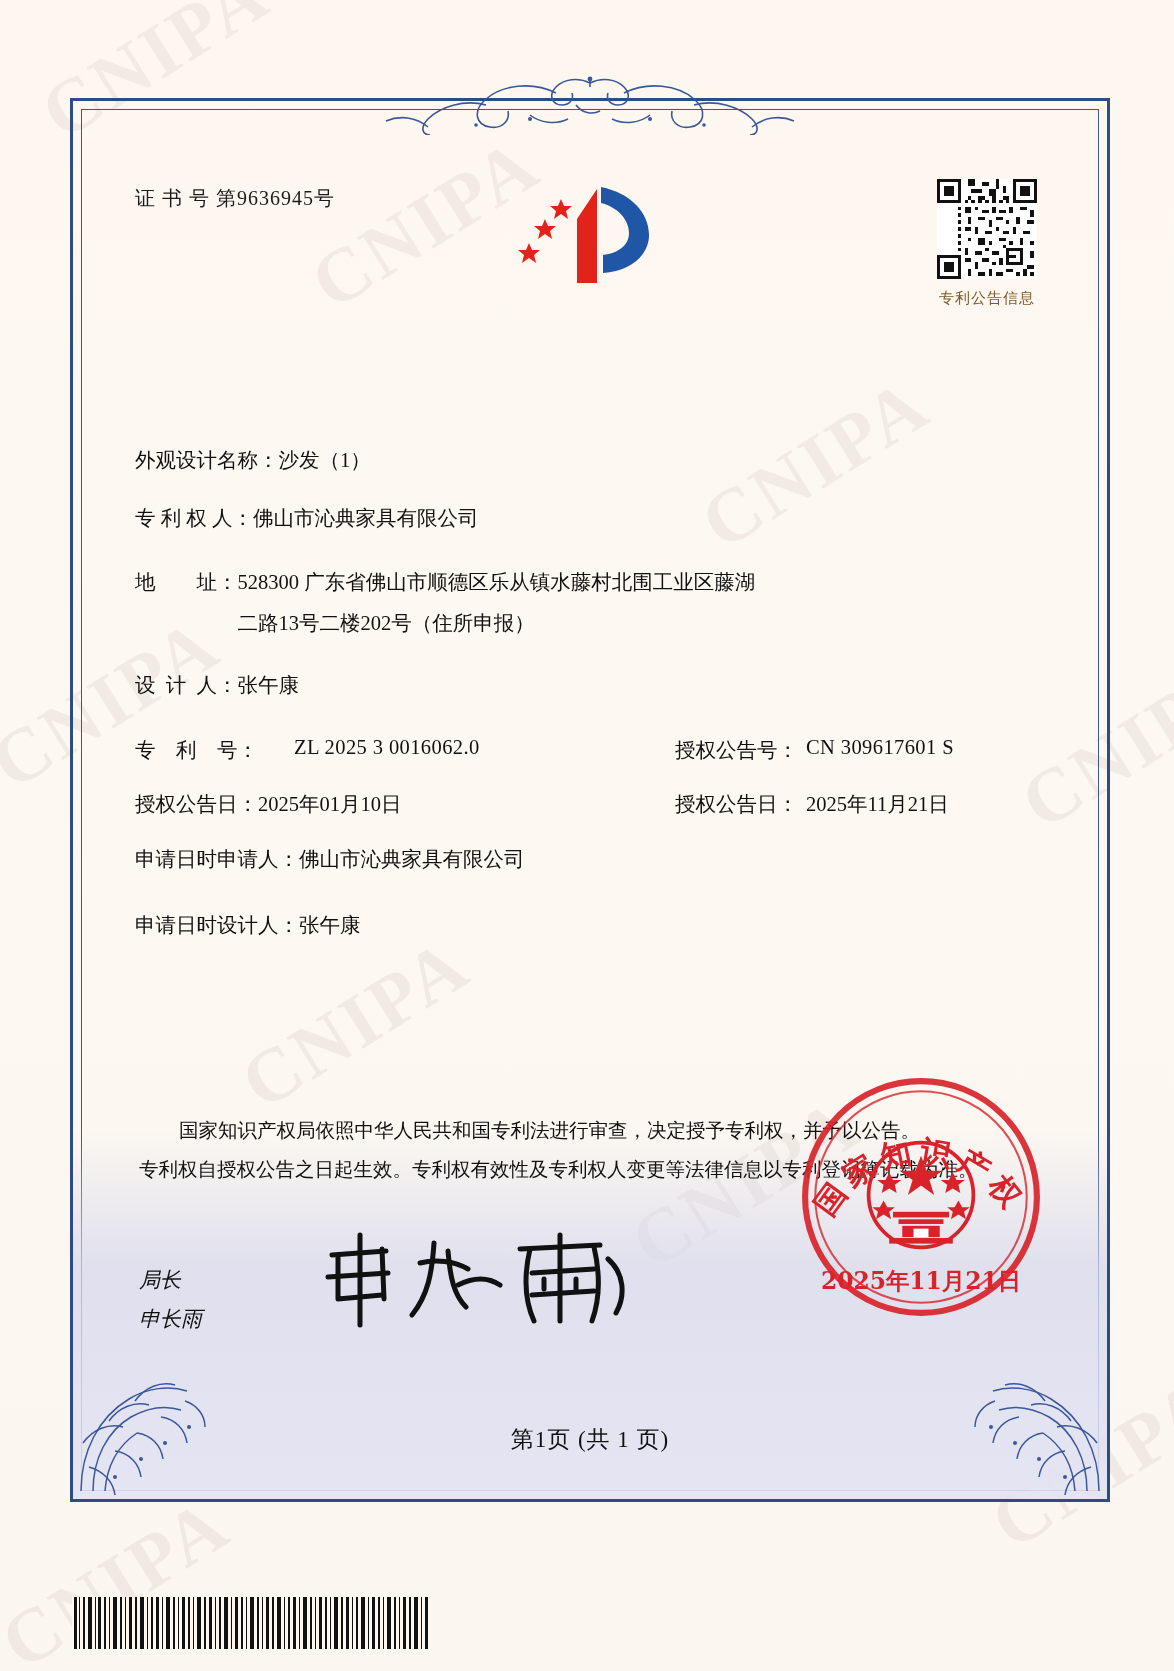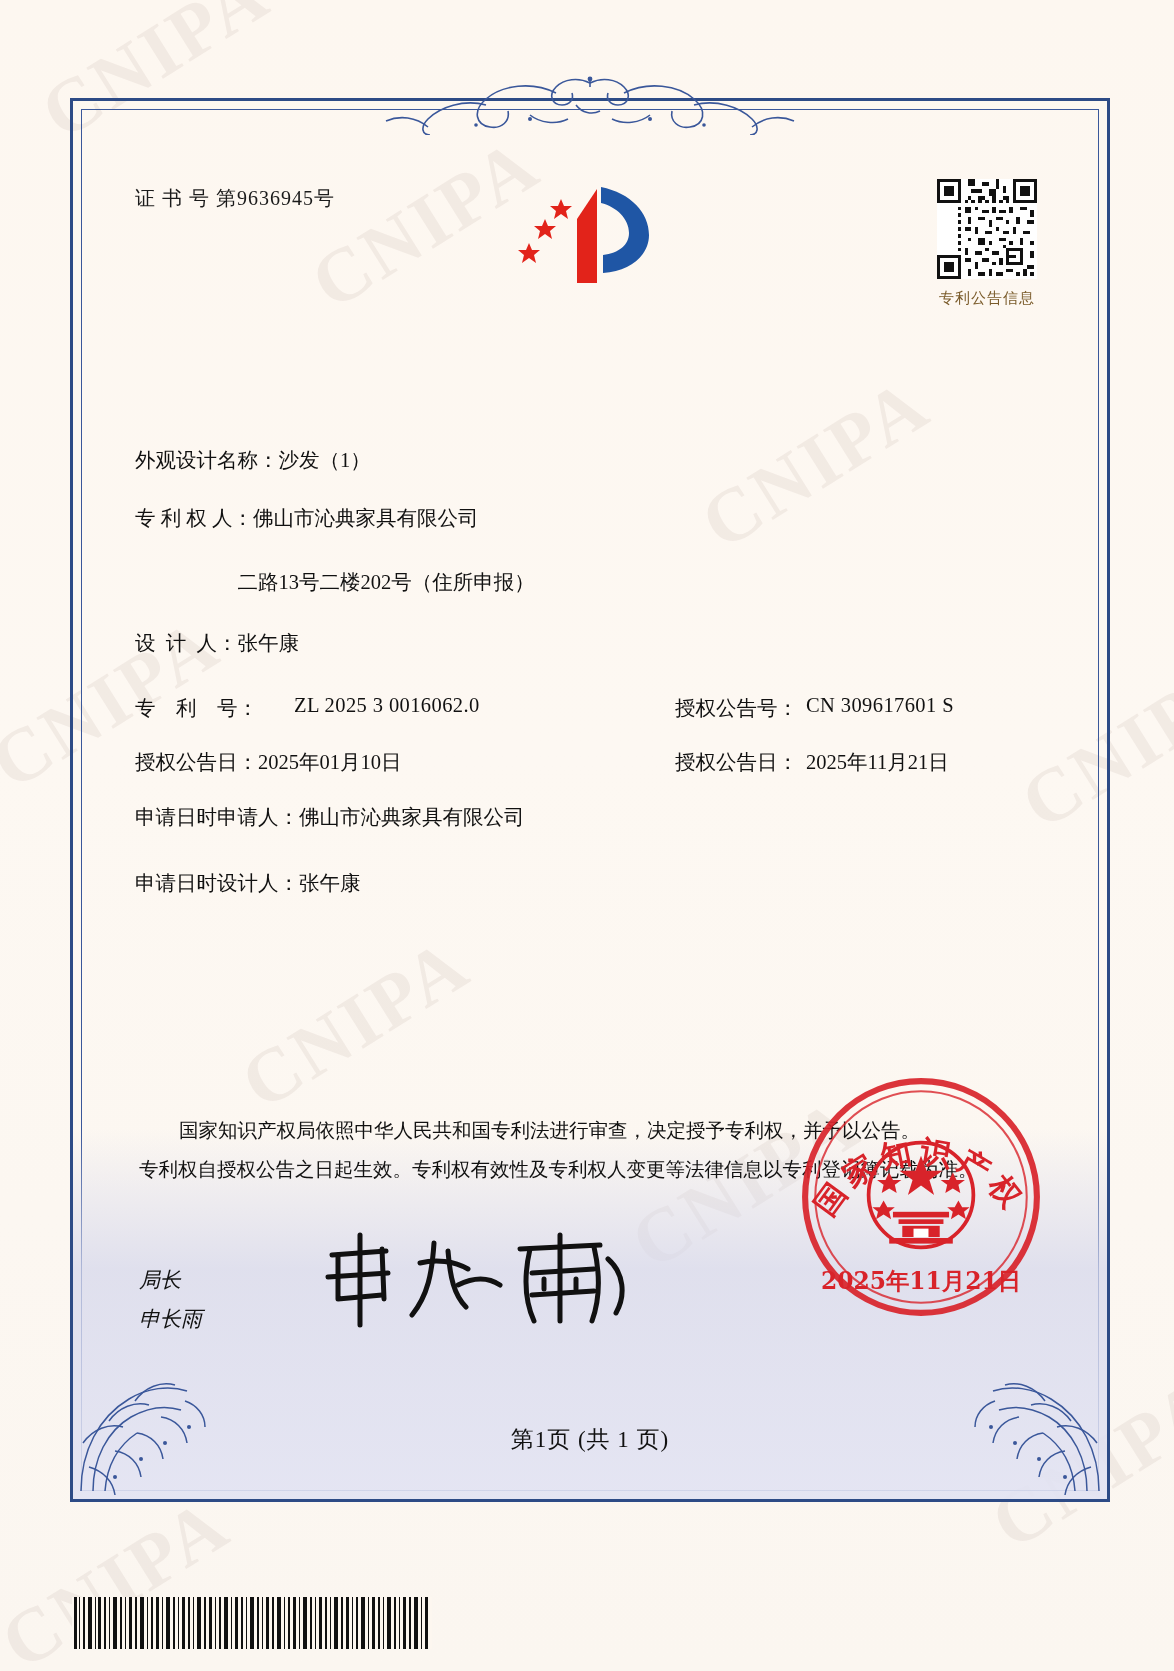--- a/index.html
+++ b/index.html
@@ -465,20 +465,24 @@
         <div class="row row-name">
           <span class="label">外观设计名称：</span>
           <span class="value">沙发（1）</span>
         </div>
 
         <div class="row row-owner">
           <span class="label">专 利 权 人：</span>
           <span class="value">佛山市沁典家具有限公司</span>
         </div>
 
+        <div class="row row-addr">
+          <span class="label">地        址：</span>
+          <span class="value">528300 广东省佛山市顺德区乐从镇水藤村北围工业区藤湖</span>
+        </div>
         <div class="row row-designer" style="margin-bottom:30px;">
           <span class="label" style="visibility:hidden;">地        址：</span>
           <span class="value">二路13号二楼202号（住所申报）</span>
         </div>
 
         <div class="row row-designer">
           <span class="label">设  计  人：</span>
           <span class="value">张午康</span>
         </div>
 

